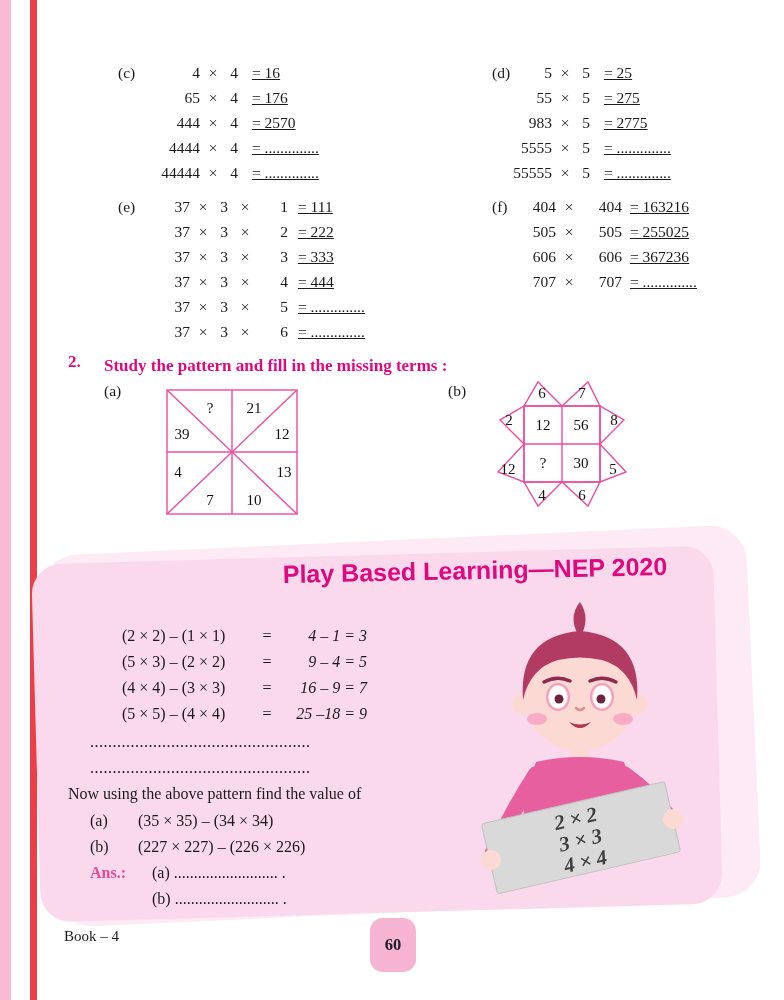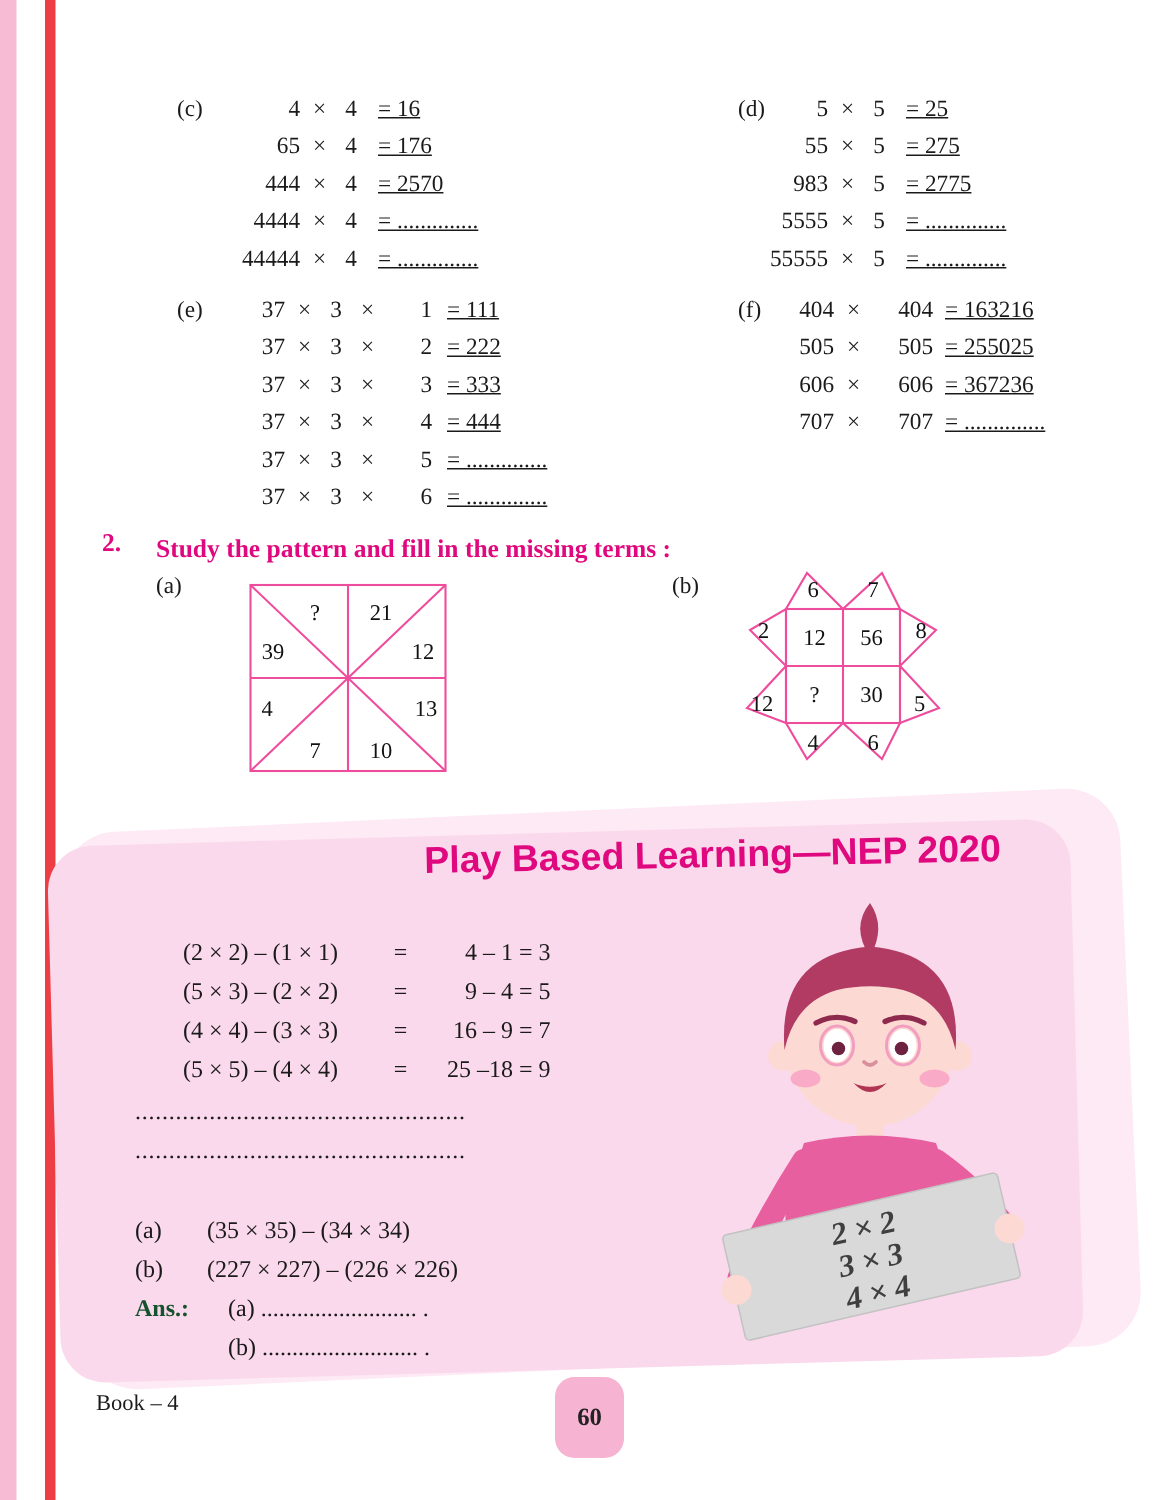--- a/index.html
+++ b/index.html
@@ -42,31 +42,31 @@
   .play-bg{position:absolute;left:36px;top:555px;width:682px;height:358px;background:#fbd9ec;
            border-radius:30px;transform:rotate(-1.6deg);}
   .play-title{position:absolute;left:230px;top:556px;width:490px;text-align:center;margin:0;
               color:#e0087e;font-family:"Liberation Sans",sans-serif;font-weight:bold;
               font-size:25px;transform:rotate(-1.2deg);}
   .p-intro{position:absolute;left:68px;top:597px;font-size:16px;}
   .p-lines{position:absolute;left:90px;top:623px;font-size:16px;margin-left:32px;}
   .pline{display:flex;height:26px;align-items:center;}
   .pl-lhs{width:120px;}
   .pl-eq{width:50px;text-align:center;}
-  .pl-rhs{width:75px;text-align:right;}
+  .pl-rhs{width:75px;text-align:right;font-style:italic;}
   .dots-line{position:absolute;left:90px;font-size:16px;letter-spacing:.5px;}
   .dots-1{top:733px;}
   .dots-2{top:759px;}
   .p-now{position:absolute;left:68px;top:785px;font-size:16px;}
   .qline{position:absolute;left:90px;display:flex;font-size:16px;}
   .q-a{top:812px;}
   .q-b{top:838px;}
   .qlab{width:48px;}
   .ans-line{position:absolute;left:90px;top:864px;display:flex;font-size:16px;}
-  .ans-lab{width:62px;color:#14532d;font-weight:bold;}
+  .ans-lab{width:62px;color:#ec4899;font-weight:bold;}
   .ans-line2{position:absolute;left:152px;top:890px;font-size:16px;}
   .boy{position:absolute;left:430px;top:598px;width:310px;height:310px;}
   .sign-text{font-family:"Liberation Serif",serif;font-style:italic;font-weight:600;
              font-size:21px;fill:#3f3f3f;text-anchor:middle;}
 
   
   .footer-book{position:absolute;left:64px;top:928px;font-size:15px;}
   .page-badge{position:absolute;left:370px;top:918px;width:46px;height:54px;background:#f7b3d2;
               border-radius:13px;display:flex;align-items:center;justify-content:center;
               font-weight:bold;font-size:16.5px;color:#222;}
@@ -327,20 +327,21 @@
 
       <div class="pline">
         <span class="pl-lhs">(5 × 5) – (4 × 4)</span>
         <span class="pl-eq">=</span>
         <span class="pl-rhs">25 –18 = 9</span>
       </div>
     </div>
 
   <div class="dots-line dots-1">.................................................</div>
   <div class="dots-line dots-2">.................................................</div>
+  <div class="p-now">Now using the above pattern find the value of</div>
 
   <div class="qline q-a">
     <span class="qlab">(a)</span>
     <span>(35 × 35) – (34 × 34)</span>
   </div>
   <div class="qline q-b">
     <span class="qlab">(b)</span>
     <span>(227 × 227) – (226 × 226)</span>
   </div>
   <div class="ans-line">

